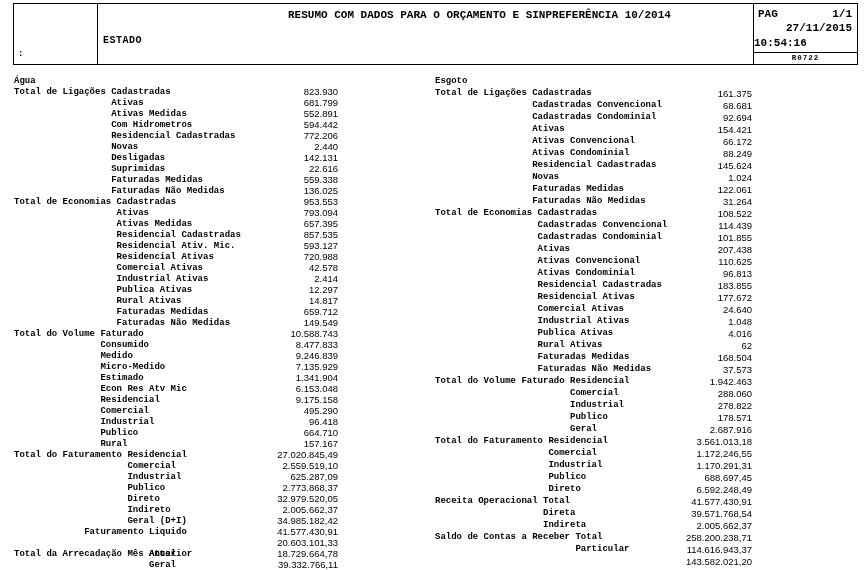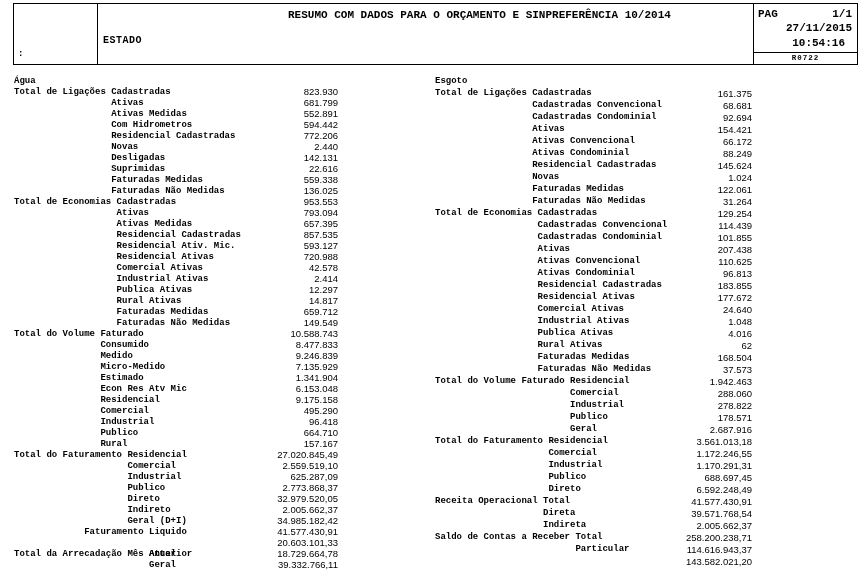--- a/index.html
+++ b/index.html
@@ -11,21 +11,21 @@
   .cell-left{width:84px;border-right:1px solid #000;position:relative;box-sizing:border-box;}
   .corner{position:absolute;left:4px;bottom:5px;font-size:9px;font-weight:bold;}
   .cell-center{flex:1;position:relative;}
   .title-line{position:absolute;left:190px;top:5px;display:flex;
               font-size:11px;font-weight:bold;white-space:pre;}
   .estado{position:absolute;left:5px;top:31px;font-size:10px;font-weight:bold;letter-spacing:0.5px;}
   .cell-right{width:104px;border-left:1px solid #000;box-sizing:border-box;
               display:flex;flex-direction:column;font-weight:bold;}
   .pag-row{display:flex;justify-content:space-between;padding:4px 5px 0 4px;font-size:11px;line-height:13px;}
   .hdr-date{text-align:right;padding-right:5px;font-size:11px;line-height:15px;}
-  .hdr-time{text-align:right;padding-right:12px;font-size:11px;line-height:15px;}
+  .hdr-time{padding-right:12px;font-size:11px;line-height:15px;}
   .code-box{margin-top:auto;border-top:1px solid #000;text-align:center;
             font-size:7.5px;line-height:11px;letter-spacing:1px;}
   
   .col{position:absolute;top:75px;}
   #col-left{left:14px;width:324px;}
   #col-right{left:435px;width:317px;}
   .row{display:flex;align-items:center;}
   #col-left .row{height:11px;}
   #col-right .row{height:12px;}
   .row-label{font-size:9px;font-weight:bold;white-space:pre;}
@@ -283,21 +283,21 @@
       <div class="row">
         <span class="row-label" style="padding-left: 18ch;">Faturadas Medidas</span>
         <span class="row-value">122.061</span>
       </div>
       <div class="row">
         <span class="row-label" style="padding-left: 18ch;">Faturadas Não Medidas</span>
         <span class="row-value">31.264</span>
       </div>
       <div class="row">
         <span class="row-label" style="padding-left: 0ch;">Total de Economias Cadastradas</span>
-        <span class="row-value">129.254</span>
+        <span class="row-value">108.522</span>
       </div>
       <div class="row">
         <span class="row-label" style="padding-left: 19ch;">Cadastradas Convencional</span>
         <span class="row-value">114.439</span>
       </div>
       <div class="row">
         <span class="row-label" style="padding-left: 19ch;">Cadastradas Condominial</span>
         <span class="row-value">101.855</span>
       </div>
       <div class="row">

